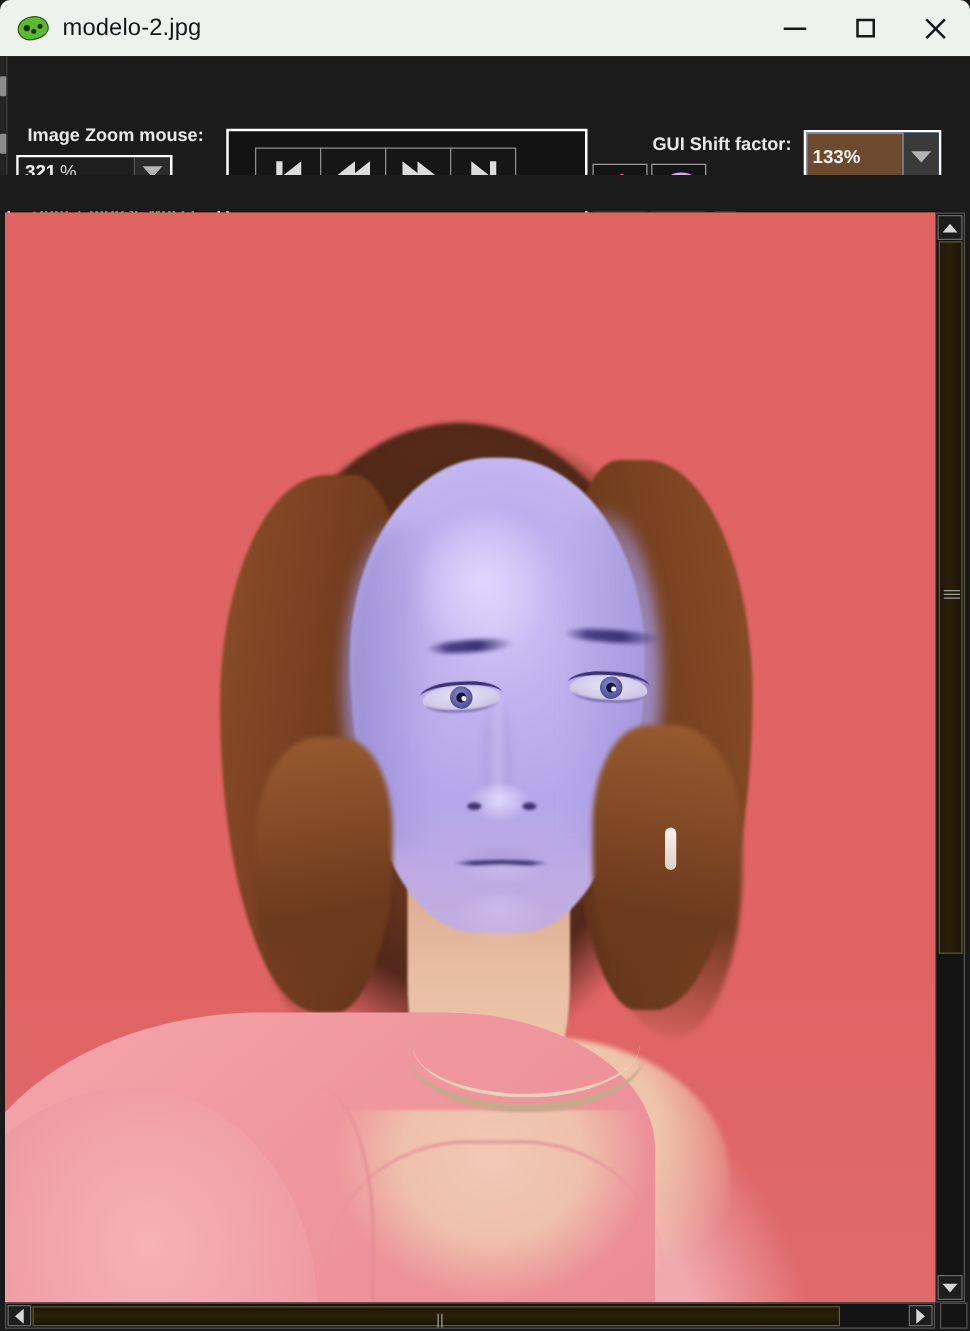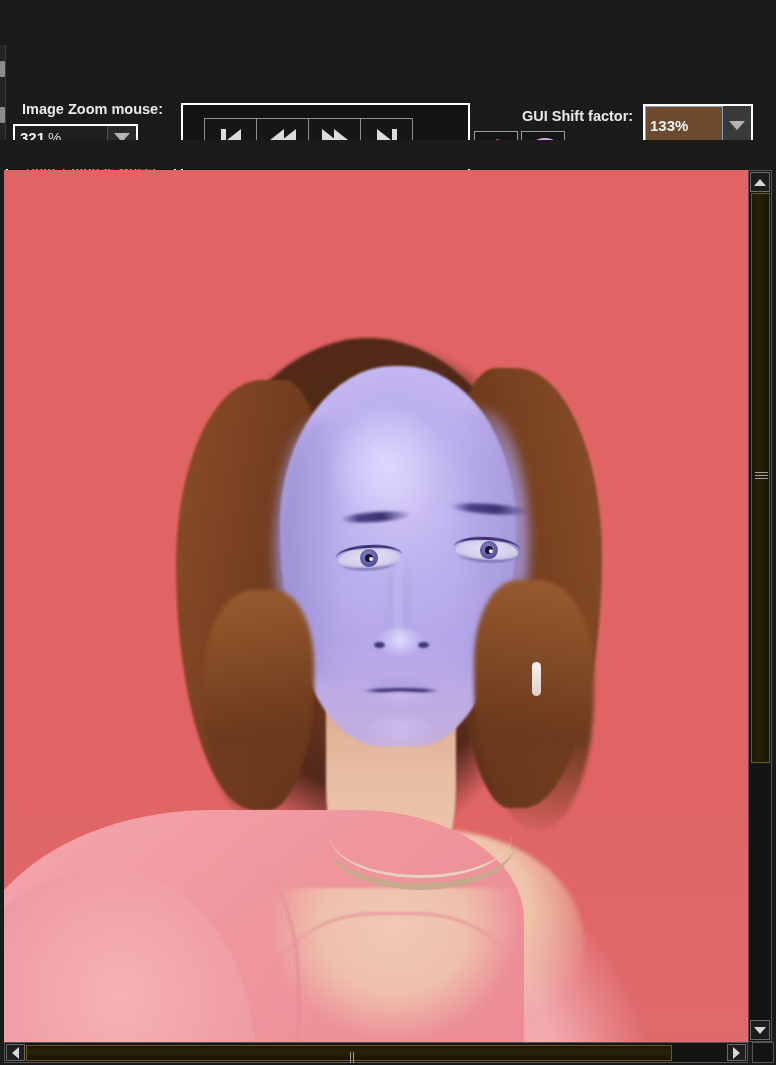--- a/index.html
+++ b/index.html
@@ -539,20 +539,40 @@
   .corner-box {
     position: absolute; right: 2px; bottom: 2px; width: 22px; height: 21px;
     background: #141414; border: 1px solid #555;
   }
 </style>
 </head>
 <body>
 
 <div id="app">
 
+  <div class="titlebar">
+    <div class="title-icon">
+      <div class="blob"></div>
+        <div class="d1"></div>
+        <div class="d2"></div>
+        <div class="d3"></div>
+    </div>
+    <div class="title-text">modelo-2.jpg</div>
+    <div class="winbtns">
+      <div class="winbtn">
+          <div class="wb-min"></div>
+        </div>
+      <div class="winbtn">
+          <div class="wb-max"></div>
+        </div>
+      <div class="winbtn">
+          <div class="wb-close"></div>
+        </div>
+    </div>
+  </div>
 
   <div class="toolbar">
     <div class="tb-edge-l">
       <div class="tb-nub" style="top:16px"></div>
       <div class="tb-nub" style="top:62px"></div>
     </div>
 
     <div class="lbl zoom-label">Image Zoom mouse:</div>
 
     <div class="combo">

